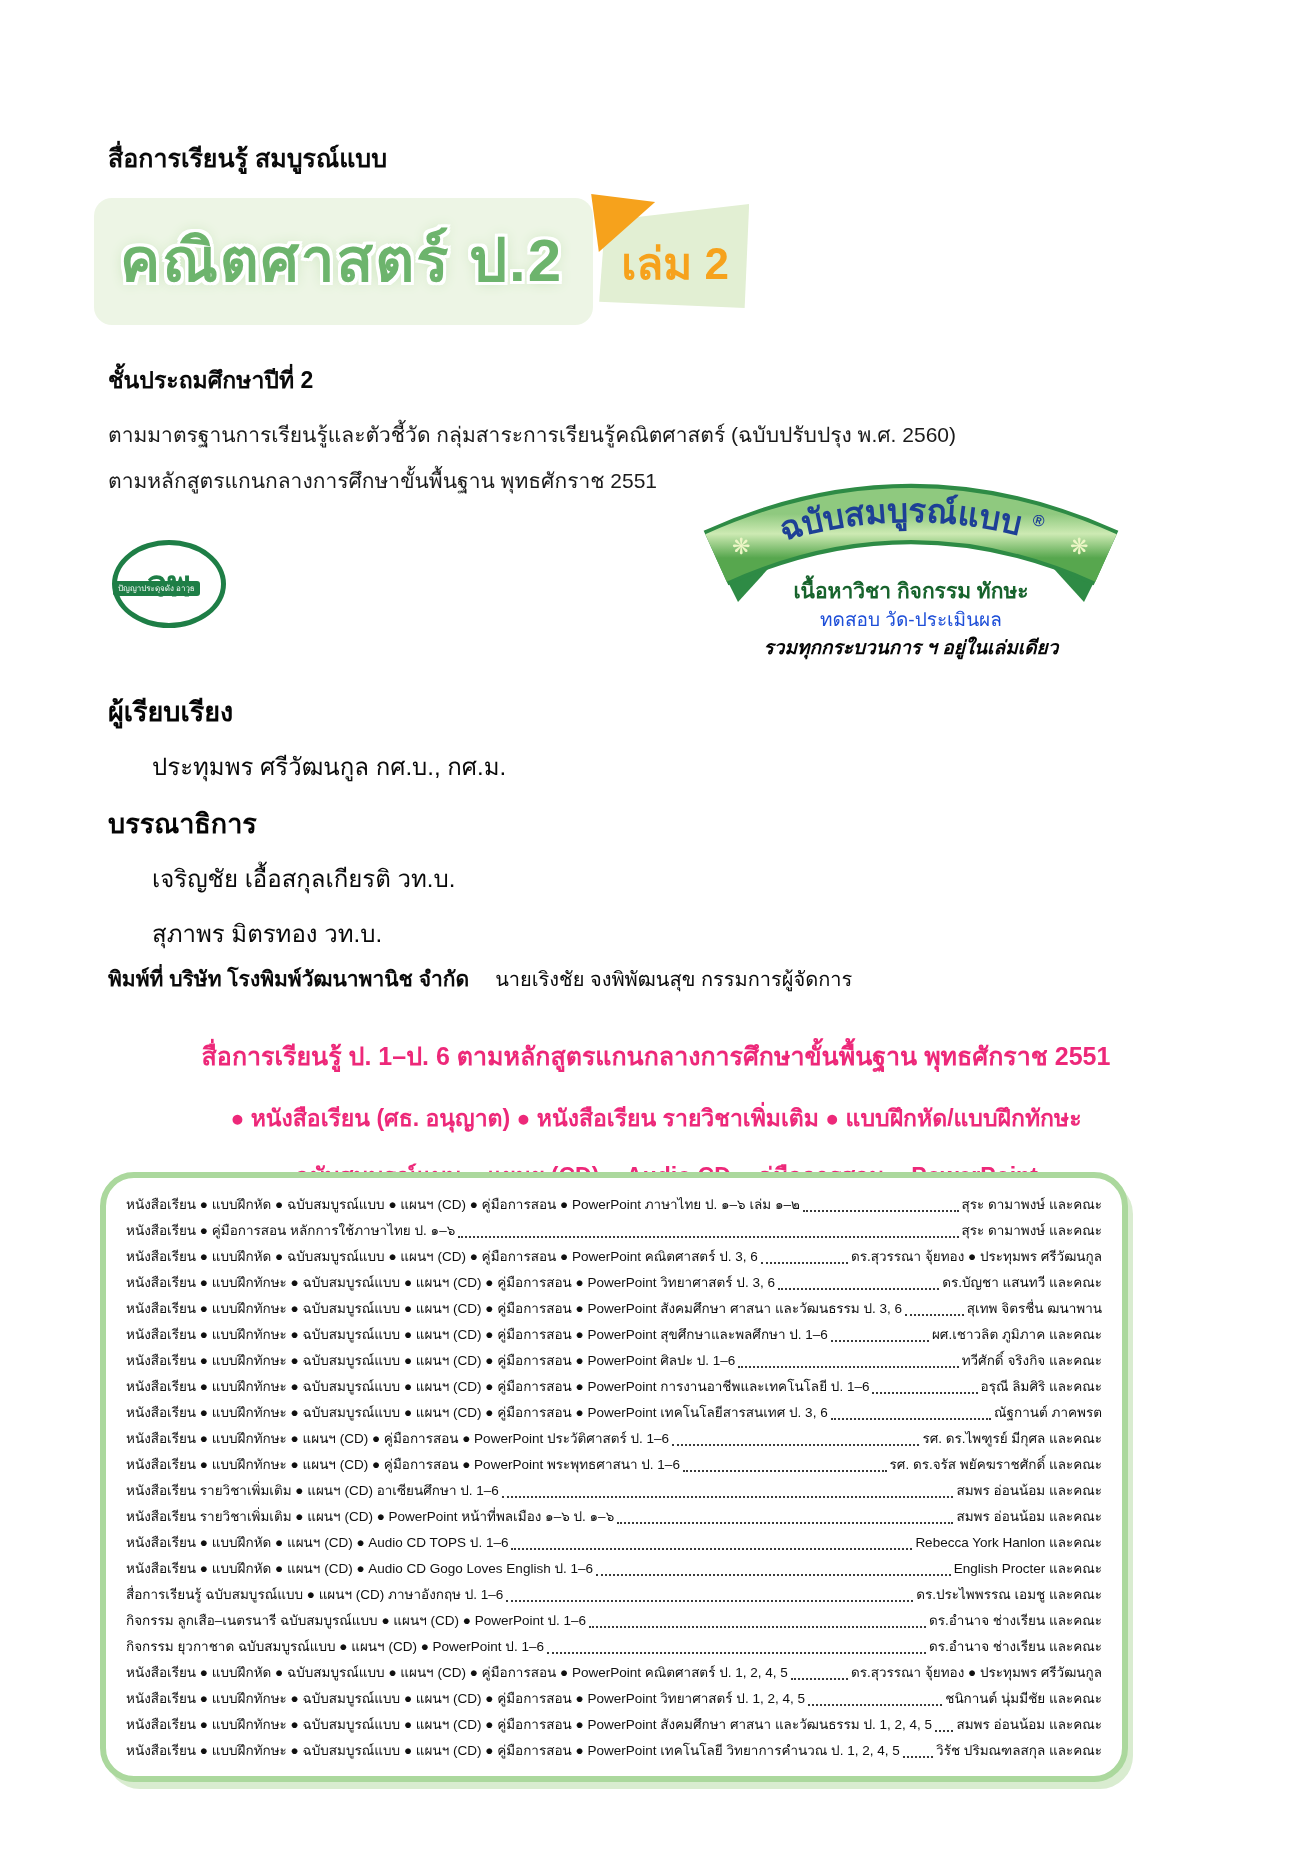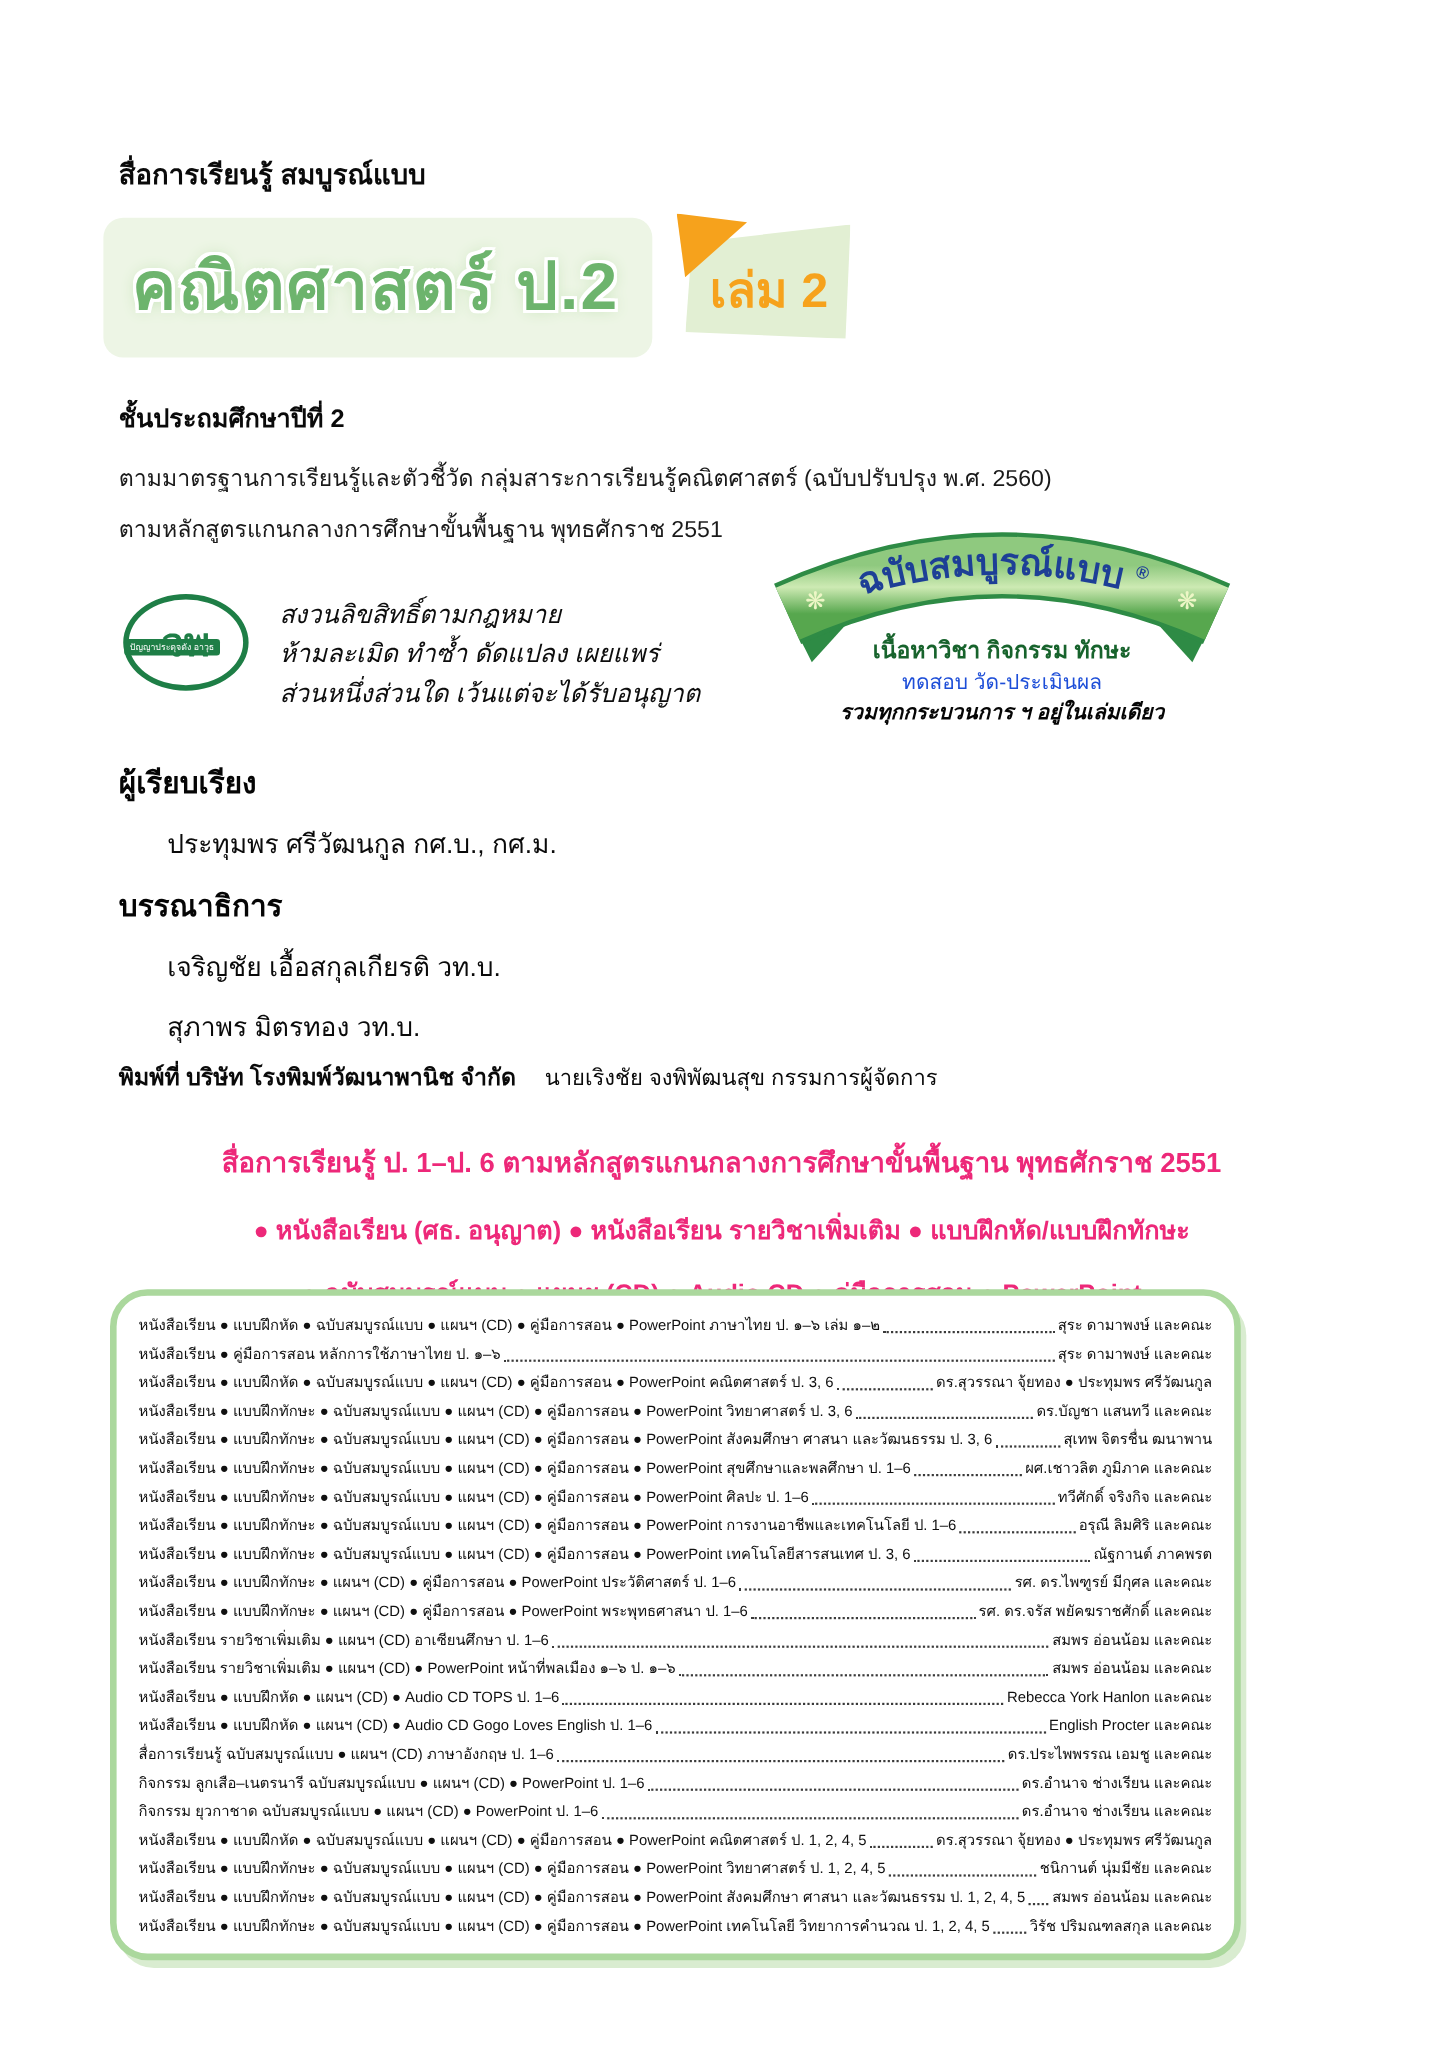--- a/index.html
+++ b/index.html
@@ -3,21 +3,21 @@
 <meta charset="utf-8">
 <style>
   html,body{margin:0;padding:0;background:#ffffff;}
   body{font-family:"Liberation Sans","DejaVu Sans",sans-serif;color:#111;}
   .page{position:relative;width:1312px;height:1867px;background:#fff;overflow:hidden;}
 
   
   .tagline{position:absolute;left:108px;top:138px;font-size:25px;font-weight:bold;color:#0a0a0a;}
 
   
-  .title-row{position:absolute;left:94px;top:198px;display:flex;align-items:flex-start;gap:24px;}
+  .title-row{position:absolute;left:94px;top:198px;display:flex;align-items:flex-start;}
   .title-panel{background:#edf5e5;border-radius:18px;padding:14px 30px 18px 26px;}
   .main-title{
     font-size:60px;font-weight:bold;color:#6db46d;letter-spacing:2px;
     text-shadow:-3px -3px 0 #fff,3px -3px 0 #fff,-3px 3px 0 #fff,3px 3px 0 #fff,
                  0 -3px 0 #fff,0 3px 0 #fff,-3px 0 0 #fff,3px 0 0 #fff,0 0 14px #bde0ae;
   }
   .volume-badge{position:relative;margin-left:6px;margin-top:6px;width:150px;height:104px;}
   .volume-bg{position:absolute;inset:0;background:#e2efd3;clip-path:polygon(4% 16%,100% 0%,97% 100%,0% 94%);}
   .fold-triangle{position:absolute;left:-8px;top:-10px;width:64px;height:58px;background:#f6a21c;clip-path:polygon(0 0,100% 14%,12% 100%);}
   .volume-label{position:absolute;left:22px;top:24px;font-size:44px;font-weight:bold;color:#f6a21c;white-space:nowrap;}
@@ -85,25 +85,20 @@
   </div>
 
   <div class="grade-line">ชั้นประถมศึกษาปีที่ 2</div>
   <div class="std-line1">ตามมาตรฐานการเรียนรู้และตัวชี้วัด กลุ่มสาระการเรียนรู้คณิตศาสตร์ (ฉบับปรับปรุง พ.ศ. 2560)</div>
   <div class="std-line2">ตามหลักสูตรแกนกลางการศึกษาขั้นพื้นฐาน พุทธศักราช 2551</div>
 
   <div class="copyright">
     <div class="wp-logo">
       <span class="wp-text">วพ</span>
       <span class="wp-banner">ปัญญาประดุจดัง อาวุธ</span>
-    </div>
-    <div class="copy-lines">
-      <div>สงวนลิขสิทธิ์ตามกฎหมาย</div>
-      <div>ห้ามละเมิด ทำซ้ำ ดัดแปลง เผยแพร่</div>
-      <div>ส่วนหนึ่งส่วนใด เว้นแต่จะได้รับอนุญาต</div>
     </div>
   </div>
 
   <div class="ribbon">
     <svg viewBox="0 0 450 160" width="450" height="160" aria-hidden="true">
       <defs>
         <linearGradient id="bandg" x1="0" y1="0" x2="0" y2="1">
           <stop offset="0" stop-color="#8fc97f"></stop>
           <stop offset="0.45" stop-color="#cdeab3"></stop>
           <stop offset="1" stop-color="#57a74e"></stop>

